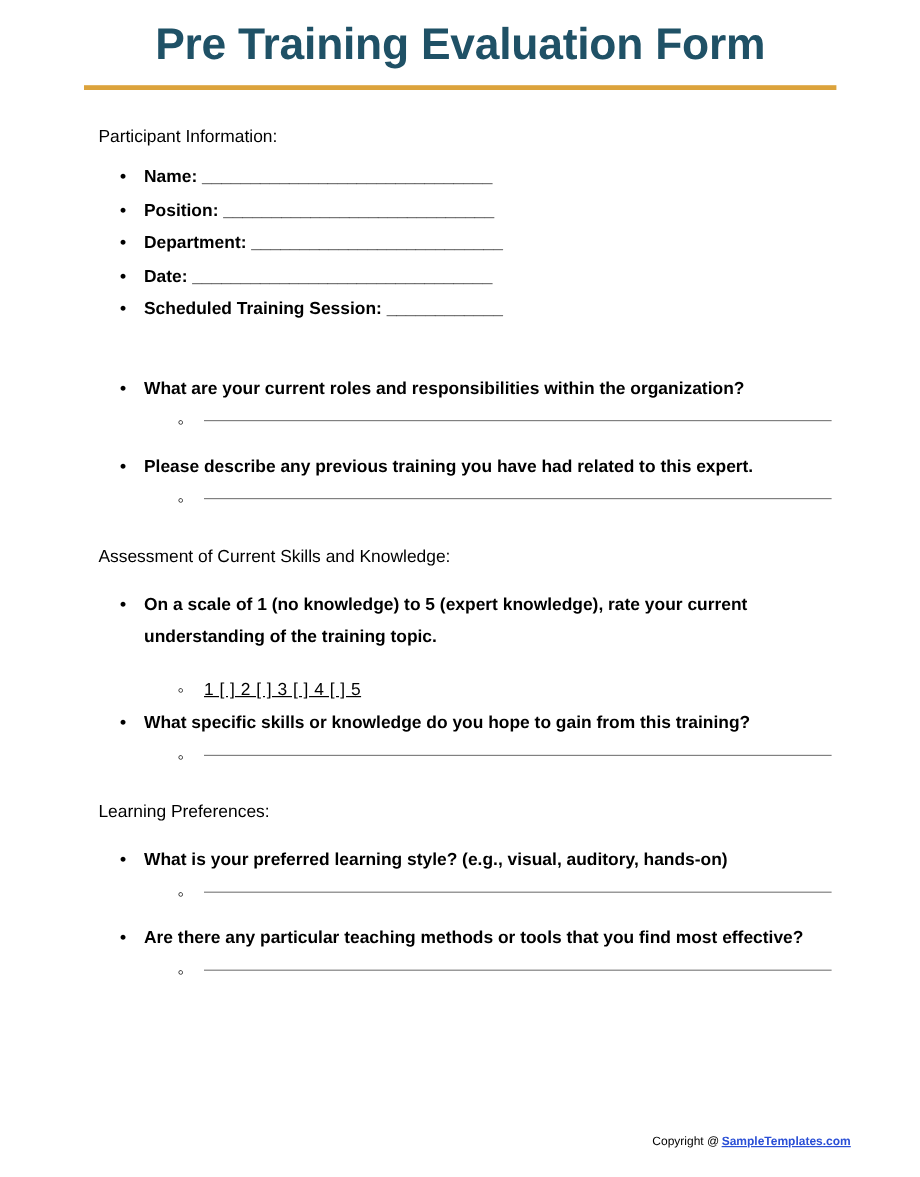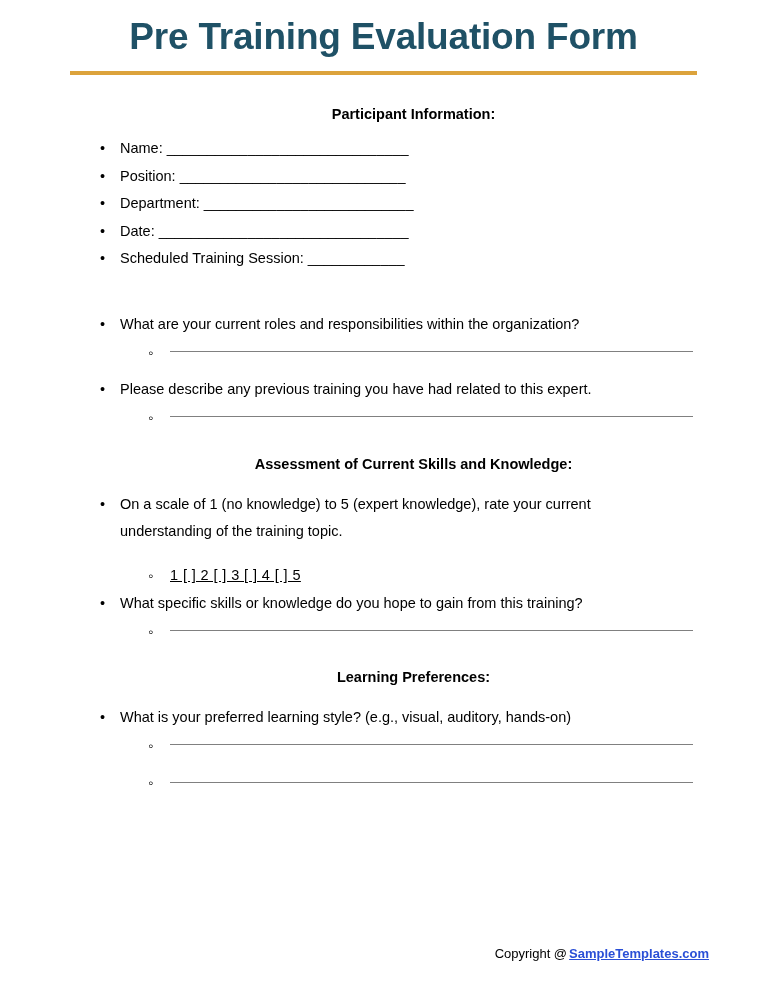--- a/index.html
+++ b/index.html
@@ -49,31 +49,31 @@
     position: absolute;
     top: 104px;
     left: 0;
     width: 767px;
   }
 
   .section { }
 
   .section-heading {
     font-size: 14.5px;
-    font-weight: bold;
-    color: #000000;
-    margin: 0 0 0 60px;
+    font-weight: normal;
+    color: #000000;
+    margin: 0 0 0 82px;
     line-height: 1.45;
-    text-align: center;
   }
 
   ul.level1 {
     list-style: none;
     margin: 0;
     padding: 0;
+    font-weight: bold;
   }
   ul.level1 > li.q {
     position: relative;
     margin: 0 0 0 100px;
     padding-left: 20px;
     font-size: 14.5px;
     line-height: 1.92;
     color: #000000;
     max-width: 560px;
   }
@@ -127,21 +127,21 @@
   .gap-md { height: 16px; }
   .gap-lg { height: 22px; }
 
   
   .footer {
     position: absolute;
     left: 0;
     top: 946px;
     width: 709px;
     text-align: right;
-    font-size: 13px;
+    font-size: 10px;
     color: #000000;
   }
   .footer .brand {
     color: #2A4FD6;
     font-weight: bold;
     text-decoration: underline;
     margin-left: 2px;
   }
 </style>
 </head>
@@ -208,20 +208,23 @@
     <div class="section">
       <div class="section-heading">Learning Preferences:</div>
       <div class="gap-md"></div>
       <ul class="level1">
         <li class="q">What is your preferred learning style? (e.g., visual, auditory, hands-on)</li>
       </ul>
       <div class="sub">
         <span class="answer-line"></span>
       </div>
       <div class="gap-sm"></div>
+      <ul class="level1">
+        <li class="q">Are there any particular teaching methods or tools that you find most effective?</li>
+      </ul>
       <div class="sub">
         <span class="answer-line"></span>
       </div>
     </div>
 
   </div>
 
   <div class="footer">
     <span>Copyright @</span><span class="brand">SampleTemplates.com</span>
   </div>

